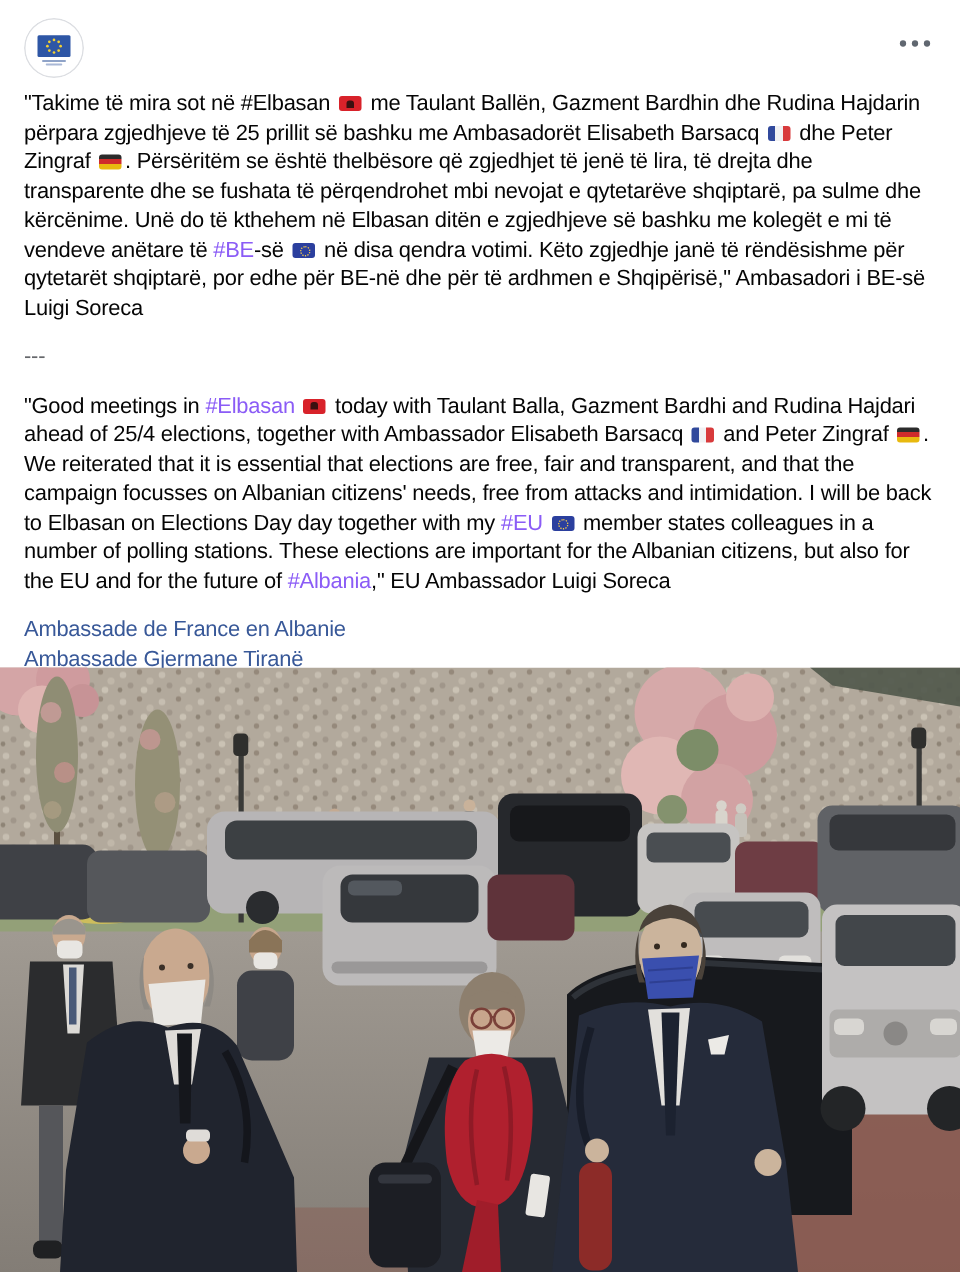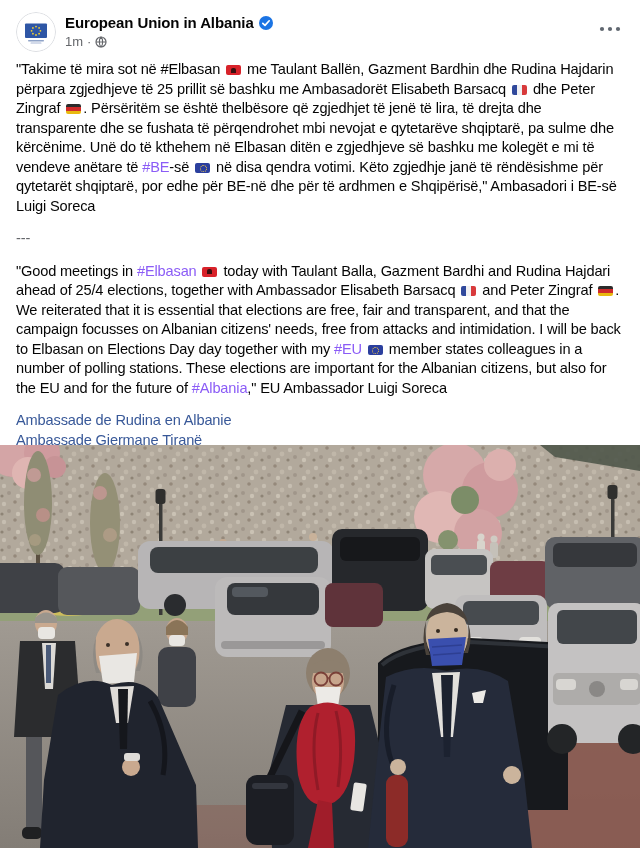--- a/index.html
+++ b/index.html
@@ -50,52 +50,35 @@
           <circle cx="23.1" cy="21.7" r="0.9"></circle>
         <circle cx="20" cy="23" r="0.9"></circle>
           <circle cx="16.9" cy="21.7" r="0.9"></circle>
         <circle cx="15.6" cy="18.8" r="0.9"></circle>
           <circle cx="16.9" cy="15.9" r="0.9"></circle>
       </g>
       <rect x="12" y="28" width="16" height="1.4" rx="0.7" fill="#8fa3c8"></rect>
       <rect x="14.5" y="30.4" width="11" height="1.2" rx="0.6" fill="#a9b8d6"></rect>
     </svg>
   </div>
-  <div class="header-meta">
-    <div class="page-name-row">
-      <span class="page-name">European Union in Albania</span>
-      <svg width="14" height="14" viewBox="0 0 14 14">
-        <circle cx="7" cy="7" r="7" fill="#1b74e4"></circle>
-        <path d="M3.8 7.3 L6 9.4 L10.2 4.8" fill="none" stroke="#ffffff" stroke-width="1.7" stroke-linecap="round" stroke-linejoin="round"></path>
-      </svg>
-    </div>
-    <div class="sub-row">
-      <span>1m</span>
-      <span>·</span>
-      <svg width="12" height="12" viewBox="0 0 12 12">
-        <circle cx="6" cy="6" r="5" fill="none" stroke="#65676b" stroke-width="1.2"></circle>
-        <path d="M1 6 H11 M6 1 C3.8 3 3.8 9 6 11 M6 1 C8.2 3 8.2 9 6 11" fill="none" stroke="#65676b" stroke-width="1.1"></path>
-      </svg>
-    </div>
-  </div>
   <div class="menu-dots">
     <svg width="22" height="6" viewBox="0 0 22 6">
       <circle cx="3" cy="3" r="2.1" fill="#606770"></circle>
       <circle cx="11" cy="3" r="2.1" fill="#606770"></circle>
       <circle cx="19" cy="3" r="2.1" fill="#606770"></circle>
     </svg>
   </div>
 </div>
 
 <div class="post-text">
   <p><span>"Takime të mira sot në #Elbasan </span><span class="flag flag-al"></span><span> me Taulant Ballën, Gazment Bardhin dhe Rudina Hajdarin përpara zgjedhjeve të 25 prillit së bashku me Ambasadorët Elisabeth Barsacq </span><span class="flag flag-fr"></span><span> dhe Peter Zingraf </span><span class="flag flag-de"></span><span>. Përsëritëm se është thelbësore që zgjedhjet të jenë të lira, të drejta dhe transparente dhe se fushata të përqendrohet mbi nevojat e qytetarëve shqiptarë, pa sulme dhe kërcënime. Unë do të kthehem në Elbasan ditën e zgjedhjeve së bashku me kolegët e mi të vendeve anëtare të </span><a class="hashtag" href="#">#BE</a><span>-së </span><span class="flag flag-eu"></span><span> në disa qendra votimi. Këto zgjedhje janë të rëndësishme për qytetarët shqiptarë, por edhe për BE-në dhe për të ardhmen e Shqipërisë," Ambasadori i BE-së Luigi Soreca</span></p>
   <p class="separator-line">---</p>
   <p><span>"Good meetings in </span><a class="hashtag" href="#">#Elbasan</a><span> </span><span class="flag flag-al"></span><span> today with Taulant Balla, Gazment Bardhi and Rudina Hajdari ahead of 25/4 elections, together with Ambassador Elisabeth Barsacq </span><span class="flag flag-fr"></span><span> and Peter Zingraf </span><span class="flag flag-de"></span><span>. We reiterated that it is essential that elections are free, fair and transparent, and that the campaign focusses on Albanian citizens' needs, free from attacks and intimidation. I will be back to Elbasan on Elections Day day together with my </span><a class="hashtag" href="#">#EU</a><span> </span><span class="flag flag-eu"></span><span> member states colleagues in a number of polling stations. These elections are important for the Albanian citizens, but also for the EU and for the future of </span><a class="hashtag" href="#">#Albania</a><span>," EU Ambassador Luigi Soreca</span></p>
   <div class="links-block">
-      <a class="page-link" href="#">Ambassade de Rudina en Albanie</a>
+      <a class="page-link" href="#">Ambassade de France en Albanie</a>
       <a class="page-link" href="#">Ambassade Gjermane Tiranë</a>
       <a class="page-link" href="#">European Commission</a>
       <a class="page-link" href="#">EU Neighbourhood &amp; Enlargement</a>
       <a class="page-link" href="#">European External Action Service - EEAS</a>
     </div>
 </div>
 
 <div class="photo-wrap">
 <svg width="640" height="403" viewBox="0 0 640 403">
   <defs>

